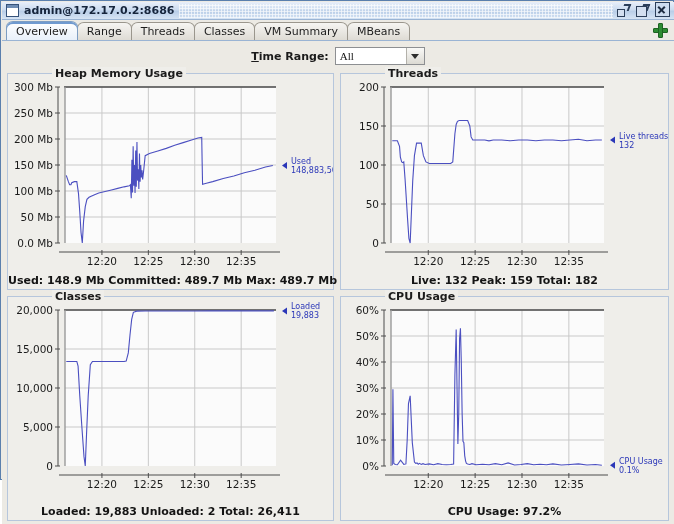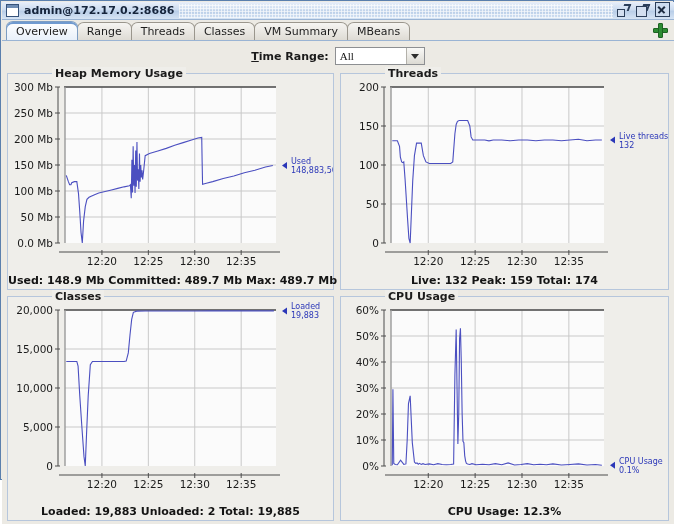--- a/index.html
+++ b/index.html
@@ -354,21 +354,21 @@
             <line x1="180.995" y1="176" x2="180.995" y2="181" class="axisline"></line>
             <text x="180.995" y="191" class="axislabel" text-anchor="middle">12:30</text>
             <line x1="227.855" y1="176" x2="227.855" y2="181" class="axisline"></line>
             <text x="227.855" y="191" class="axislabel" text-anchor="middle">12:35</text>
             <polyline points="51.28,66.82 56.39,66.82 58.52,72.28 59.37,83.20 60.65,87.88 61.93,88.66 62.78,87.88 64.06,105.04 65.34,125.32 66.61,145.60 67.89,164.32 69.17,169.00 70.45,137.80 71.73,106.60 73.43,81.64 75.56,69.16 76.84,69.16 78.54,69.16 80.25,69.16 82.38,81.64 84.93,87.88 88.34,89.44 92.60,89.44 101.12,89.44 109.64,89.44 111.77,87.88 113.90,59.80 115.18,50.44 116.46,47.32 118.16,46.54 122.42,46.54 126.68,46.54 128.81,52.00 130.09,62.92 131.79,66.04 135.20,66.04 143.72,66.04 147.98,66.82 152.24,66.04 160.76,66.04 169.28,66.82 177.80,66.04 186.32,66.04 194.84,66.82 203.36,66.04 211.88,66.04 220.40,66.82 228.92,66.04 237.44,65.26 245.96,66.82 254.48,66.04 260.87,66.04" class="series"></polyline>
             <polygon points="274,62.53999999999999 274,69.53999999999999 269,66.03999999999999" fill="#2b37b8"></polygon>
             <text x="278" y="64.53999999999999" class="legendlabel">Live threads</text>
             <text x="278" y="73.53999999999999" class="legendlabel">132</text>
           </svg>
         </div>
-      <div class="footer">Live: 132    Peak: 159    Total: 174</div>
+      <div class="footer">Live: 132    Peak: 159    Total: 182</div>
     </div>
 
     <div class="panel" style="left:5px; top:255px; width:327px; height:225px;">
       <div class="panel-title">Classes</div>
       <div class="plotwrap" id="plot2">
           <svg width="325" height="223" viewBox="0 0 325 223">
             <rect x="57" y="13" width="211" height="156" class="plotbg"></rect>
             <line x1="57" y1="130" x2="268" y2="130" class="gridline"></line>
             <line x1="57" y1="91" x2="268" y2="91" class="gridline"></line>
             <line x1="57" y1="52" x2="268" y2="52" class="gridline"></line>
@@ -398,21 +398,21 @@
             <line x1="186.765" y1="176" x2="186.765" y2="181" class="axisline"></line>
             <text x="186.765" y="191" class="axislabel" text-anchor="middle">12:30</text>
             <line x1="233.185" y1="176" x2="233.185" y2="181" class="axisline"></line>
             <text x="233.185" y="191" class="axislabel" text-anchor="middle">12:35</text>
             <polyline points="58.27,64.48 68.82,64.48 70.08,69.16 71.77,98.80 73.88,130.00 75.99,159.64 77.26,169.00 78.52,137.80 80.21,98.80 82.32,67.60 84.43,64.48 99.20,64.48 111.86,64.48 116.08,64.48 118.19,64.09 120.30,55.90 121.99,37.96 123.68,22.36 125.36,15.34 128.74,14.17 137.18,14.01 149.84,13.97 162.50,13.95 175.16,13.94 187.82,13.93 200.48,13.92 213.14,13.91 225.80,13.91 238.46,13.91 251.12,13.91 265.89,13.91" class="series"></polyline>
             <polygon points="279,10.412599999999998 279,17.412599999999998 274,13.912599999999998" fill="#2b37b8"></polygon>
             <text x="283" y="12.412599999999998" class="legendlabel">Loaded</text>
             <text x="283" y="21.412599999999998" class="legendlabel">19,883</text>
           </svg>
         </div>
-      <div class="footer">Loaded: 19,883    Unloaded: 2    Total: 19,885</div>
+      <div class="footer">Loaded: 19,883    Unloaded: 2    Total: 26,411</div>
     </div>
 
     <div class="panel" style="left:338px; top:255px; width:329px; height:225px;">
       <div class="panel-title">CPU Usage</div>
       <div class="plotwrap" id="plot3">
           <svg width="327" height="223" viewBox="0 0 327 223">
             <rect x="50" y="13" width="213" height="156" class="plotbg"></rect>
             <line x1="50" y1="143" x2="263" y2="143" class="gridline"></line>
             <line x1="50" y1="117" x2="263" y2="117" class="gridline"></line>
             <line x1="50" y1="91" x2="263" y2="91" class="gridline"></line>
@@ -448,17 +448,17 @@
             <line x1="180.995" y1="176" x2="180.995" y2="181" class="axisline"></line>
             <text x="180.995" y="191" class="axislabel" text-anchor="middle">12:30</text>
             <line x1="227.855" y1="176" x2="227.855" y2="181" class="axisline"></line>
             <text x="227.855" y="191" class="axislabel" text-anchor="middle">12:35</text>
             <polyline points="51.28,168.22 51.92,92.30 52.77,166.40 54.26,167.44 56.39,167.70 59.59,163.28 62.78,167.44 64.91,166.92 66.19,143.00 67.47,106.60 69.17,98.80 71.30,145.60 73.43,165.10 74.71,166.40 75.99,165.88 77.26,167.18 78.54,166.40 80.25,167.44 81.95,166.66 84.08,167.44 88.34,166.92 92.60,167.70 96.86,166.66 101.12,167.44 105.38,167.70 109.64,167.44 112.62,166.92 113.90,78.00 115.18,32.50 116.03,91.00 116.88,146.90 117.73,117.00 118.59,41.60 119.44,31.20 120.29,65.00 121.14,117.00 121.99,144.30 122.85,145.60 123.70,158.60 124.55,163.80 125.40,166.40 126.68,166.92 128.81,167.44 130.94,166.66 135.20,167.70 141.59,167.18 147.98,167.70 154.37,166.66 160.76,167.70 167.15,165.88 173.54,167.96 179.93,167.44 186.32,166.66 192.71,167.70 199.10,167.18 205.49,167.70 211.88,166.92 220.40,167.96 228.92,167.44 237.44,166.92 245.96,167.96 254.48,167.44 260.87,168.22" class="series"></polyline>
             <polygon points="274,164.72 274,171.72 269,168.22" fill="#2b37b8"></polygon>
             <text x="278" y="166.72" class="legendlabel">CPU Usage</text>
             <text x="278" y="175.72" class="legendlabel">0.1%</text>
           </svg>
         </div>
-      <div class="footer">CPU Usage: 12.3%</div>
+      <div class="footer">CPU Usage: 97.2%</div>
     </div>
 
   </div>
 </div>
 
 </body></html>

